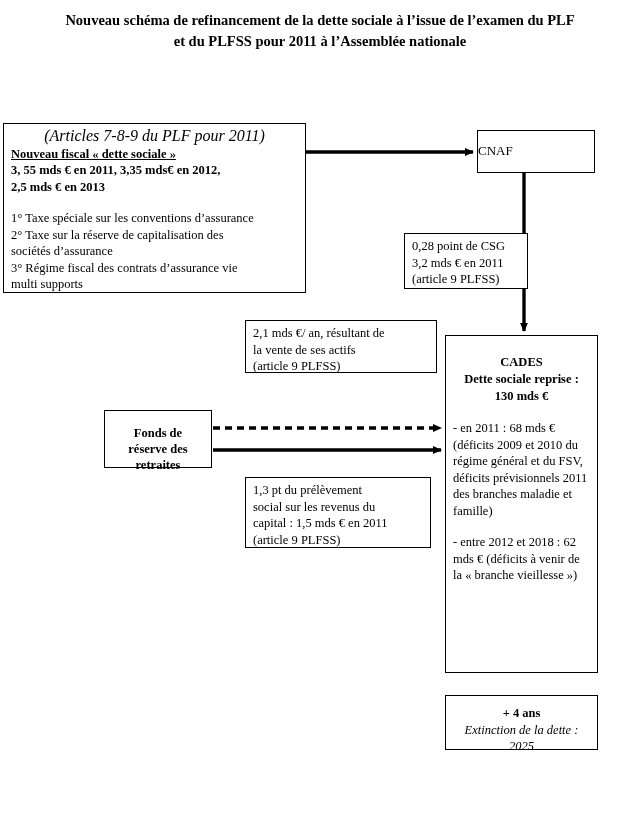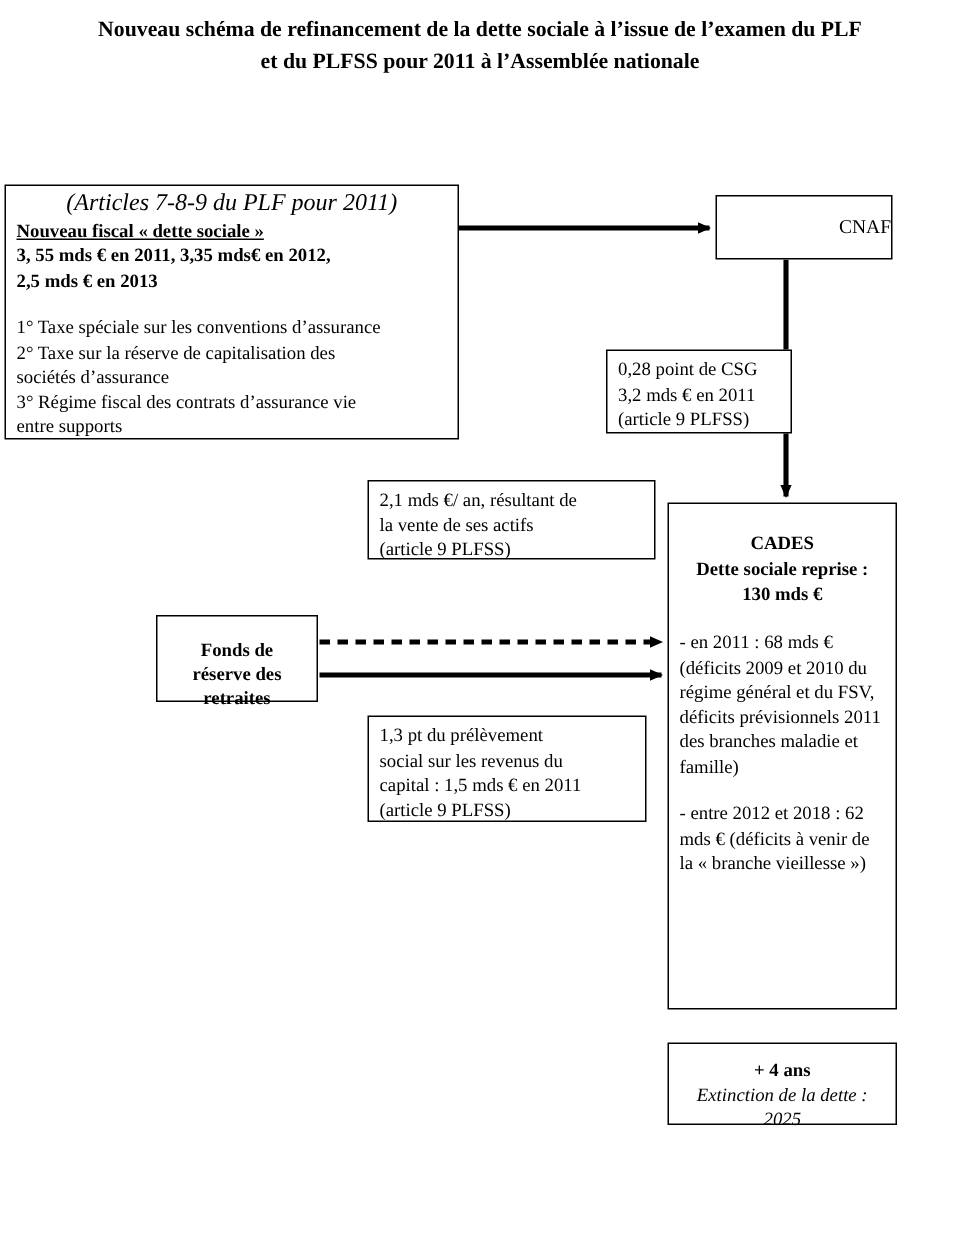--- a/index.html
+++ b/index.html
@@ -70,21 +70,21 @@
   }
 
   
   #cnaf-box {
     left: 477px;
     top: 130px;
     width: 118px;
     height: 43px;
     display: flex;
     align-items: center;
-    justify-content: flex-end;
+    justify-content: flex-start;
   }
   #cnaf-box .label { font-size: 13px; }
 
   
   #csg-box {
     left: 404px;
     top: 233px;
     width: 124px;
     height: 56px;
   }
@@ -179,21 +179,21 @@
 <div class="box pad" id="panier-box">
   <div class="articles">(Articles 7-8-9 du PLF pour 2011)</div>
   <div class="heading">Nouveau fiscal « dette sociale »</div>
   <div class="amounts">3, 55 mds € en 2011, 3,35 mds€ en 2012,</div>
   <div class="amounts">2,5 mds € en 2013</div>
   <div class="items">
     <div>1° Taxe spéciale sur les conventions d’assurance</div>
     <div>2° Taxe sur la réserve de capitalisation des</div>
     <div>sociétés d’assurance</div>
     <div>3° Régime fiscal des contrats d’assurance vie</div>
-    <div>entre supports</div>
+    <div>multi supports</div>
   </div>
 </div>
 
 <div class="box" id="cnaf-box">
   <div class="label">CNAF</div>
 </div>
 
 <div class="box pad" id="csg-box">
   <div>0,28 point de CSG</div>
   <div>3,2 mds € en 2011</div>

